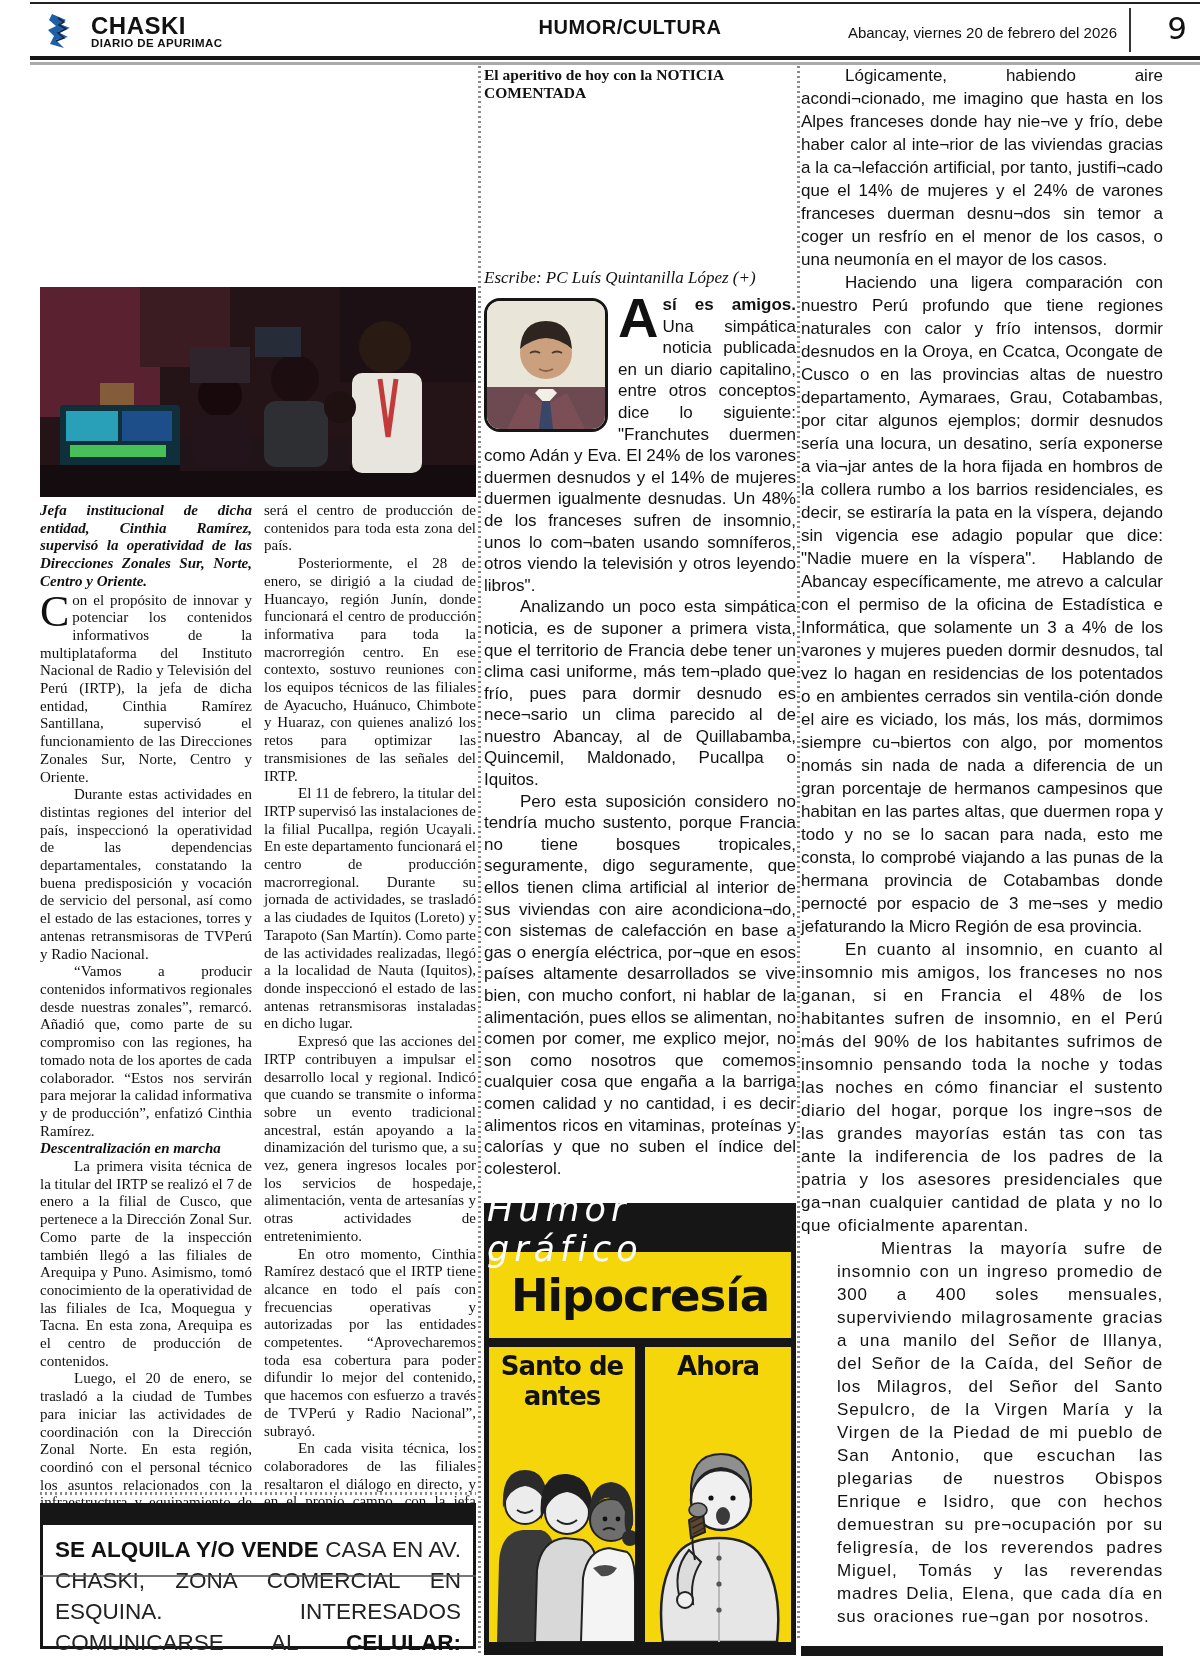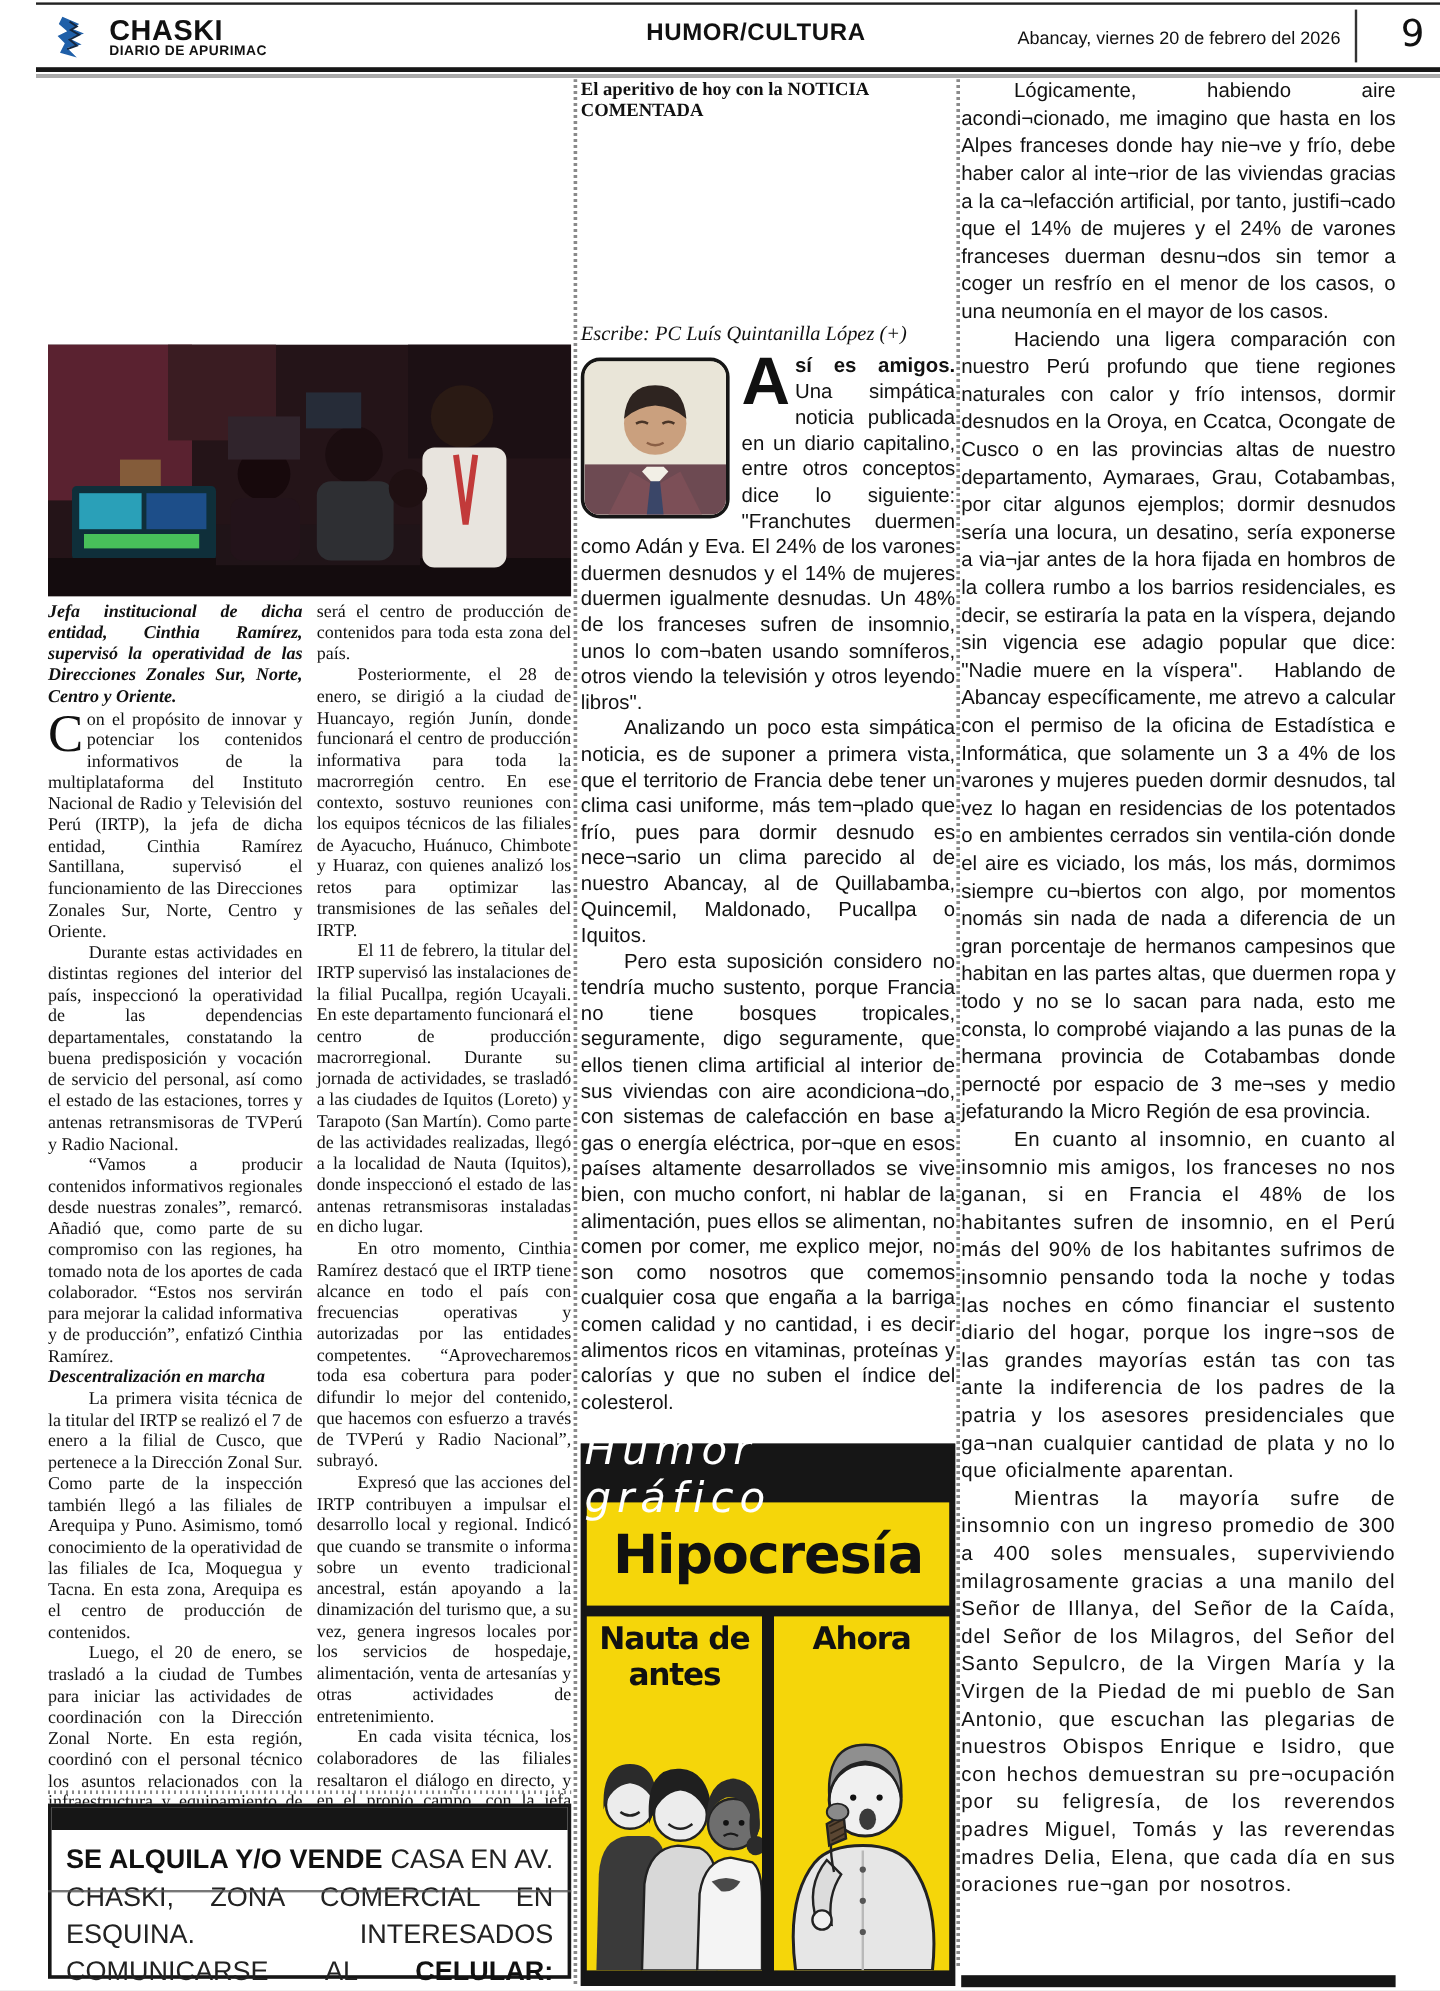--- a/index.html
+++ b/index.html
@@ -72,21 +72,21 @@
   .humor-panels{margin:9px 2px 0 2px;display:flex;gap:10px;height:295px;}
   .panel{flex:1;background:#f5d60a;position:relative;overflow:hidden;}
   .panel-label{text-align:center;font-family:"DejaVu Sans",sans-serif;font-weight:bold;font-size:26px;padding-top:4px;letter-spacing:-1px;}
   .panel svg{position:absolute;left:0;bottom:0;}
 
   
   .right-col{left:801px;top:64px;width:362px;height:1576px;font-family:"Liberation Sans",sans-serif;
              font-size:17px;line-height:23px;text-align:justify;}
   .right-col p{margin:0;text-indent:44px;}
   .right-col p.loose{letter-spacing:.55px;word-spacing:1.5px;}
-  .right-col p.looser{letter-spacing:.8px;word-spacing:2px;}
+  .right-col p.looser{letter-spacing:.8px;word-spacing:2px;margin-left:36px;}
   .pgap{display:inline-block;width:26px;}
   .bottom-bar{left:801px;top:1646px;width:362px;height:10px;background:#161616;}
 </style>
 </head>
 <body>
 
 <div class="page">
 
   <div class="abs top-line"></div>
   <div class="abs masthead">
@@ -142,22 +142,22 @@
       <p>Durante estas actividades en distintas regiones del interior del país, inspeccionó la operatividad de las dependencias departamentales, constatando la buena predisposición y vocación de servicio del personal, así como el estado de las estaciones, torres y antenas retransmisoras de TVPerú y Radio Nacional.</p>
       <p>“Vamos a producir contenidos informativos regionales desde nuestras zonales”, remarcó. Añadió que, como parte de su compromiso con las regiones, ha tomado nota de los aportes de cada colaborador. “Estos nos servirán para mejorar la calidad informativa y de producción”, enfatizó Cinthia Ramírez.</p>
       <p class="subhead">Descentralización en marcha</p>
       <p>La primera visita técnica de la titular del IRTP se realizó el 7 de enero a la filial de Cusco, que pertenece a la Dirección Zonal Sur. Como parte de la inspección también llegó a las filiales de Arequipa y Puno. Asimismo, tomó conocimiento de la operatividad de las filiales de Ica, Moquegua y Tacna. En esta zona, Arequipa es el centro de producción de contenidos.</p>
       <p>Luego, el 20 de enero, se trasladó a la ciudad de Tumbes para iniciar las actividades de coordinación con la Dirección Zonal Norte. En esta región, coordinó con el personal técnico los asuntos relacionados con la infraestructura y equipamiento de las estaciones retransmisoras. La filial de Piura</p>
     </div>
     <div class="ltcol">
       <p class="noindent">será el centro de producción de contenidos para toda esta zona del país.</p>
       <p>Posteriormente, el 28 de enero, se dirigió a la ciudad de Huancayo, región Junín, donde funcionará el centro de producción informativa para toda la macrorregión centro. En ese contexto, sostuvo reuniones con los equipos técnicos de las filiales de Ayacucho, Huánuco, Chimbote y Huaraz, con quienes analizó los retos para optimizar las transmisiones de las señales del IRTP.</p>
       <p>El 11 de febrero, la titular del IRTP supervisó las instalaciones de la filial Pucallpa, región Ucayali. En este departamento funcionará el centro de producción macrorregional. Durante su jornada de actividades, se trasladó a las ciudades de Iquitos (Loreto) y Tarapoto (San Martín). Como parte de las actividades realizadas, llegó a la localidad de Nauta (Iquitos), donde inspeccionó el estado de las antenas retransmisoras instaladas en dicho lugar.</p>
+      <p>Expresó que las acciones del IRTP contribuyen a impulsar el desarrollo local y regional. Indicó que cuando se transmite o informa sobre un evento tradicional ancestral, están apoyando a la dinamización del turismo que, a su vez, genera ingresos locales por los servicios de hospedaje, alimentación, venta de artesanías y otras actividades de entretenimiento.</p>
       <p>En otro momento, Cinthia Ramírez destacó que el IRTP tiene alcance en todo el país con frecuencias operativas y autorizadas por las entidades competentes. “Aprovecharemos toda esa cobertura para poder difundir lo mejor del contenido, que hacemos con esfuerzo a través de TVPerú y Radio Nacional”, subrayó.</p>
-      <p>Expresó que las acciones del IRTP contribuyen a impulsar el desarrollo local y regional. Indicó que cuando se transmite o informa sobre un evento tradicional ancestral, están apoyando a la dinamización del turismo que, a su vez, genera ingresos locales por los servicios de hospedaje, alimentación, venta de artesanías y otras actividades de entretenimiento.</p>
       <p>En cada visita técnica, los colaboradores de las filiales resaltaron el diálogo en directo, y en el propio campo, con la jefa institucional del IRTP.</p>
     </div>
   </div>
 
   <div class="abs hsep ad-rule"></div>
   <div class="abs ad-box">
     <div class="ad-bar"></div>
     <div class="ad-body"><b>SE ALQUILA Y/O VENDE</b><span> CASA EN AV. CHASKI, ZONA COMERCIAL EN ESQUINA. INTERESADOS COMUNICARSE AL </span><b>CELULAR: 984987507</b></div>
   </div>
   <div class="abs ad-strike"></div>
@@ -183,21 +183,21 @@
     </p>
     <p>Analizando un poco esta simpática noticia, es de suponer a primera vista, que el territorio de Francia debe tener un clima casi uniforme, más tem¬plado que frío, pues para dormir desnudo es nece¬sario un clima parecido al de nuestro Abancay, al de Quillabamba, Quincemil, Maldonado, Pucallpa o Iquitos.</p>
     <p>Pero esta suposición considero no tendría mucho sustento, porque Francia no tiene bosques tropicales, seguramente, digo seguramente, que ellos tienen clima artificial al interior de sus viviendas con aire acondiciona¬do, con sistemas de calefacción en base a gas o energía eléctrica, por¬que en esos países altamente desarrollados se vive bien, con mucho confort, ni hablar de la alimentación, pues ellos se alimentan, no comen por comer, me explico mejor, no son como nosotros que comemos cualquier cosa que engaña a la barriga comen calidad y no cantidad, i es decir alimentos ricos en vitaminas, proteínas y calorías y que no suben el índice del colesterol.</p>
   </div>
 
   <div class="abs humor-box">
     <div class="humor-header">Humor gráfico</div>
     <div class="humor-title">Hipocresía</div>
     <div class="humor-panels">
       <div class="panel">
-        <div class="panel-label">Nauta de antes</div>
+        <div class="panel-label">Santo de antes</div>
         <svg width="146" height="250" viewBox="0 0 146 250">
 
           <path d="M8 250 L10 170 Q12 140 34 138 L52 138 Q66 142 66 166 L66 250 Z" fill="#3a3a3a"></path>
           <circle cx="36" cy="112" r="20" fill="#ececec" stroke="#222" stroke-width="2"></circle>
           <path d="M14 116 Q12 78 36 78 Q60 78 58 116 Q52 96 36 94 Q20 96 14 116 Z" fill="#2b2b2b"></path>
           <path d="M28 118 Q36 124 44 118" stroke="#222" stroke-width="2" fill="none"></path>
 
           <path d="M46 250 L48 178 Q52 148 76 146 L94 148 Q108 154 108 178 L108 250 Z" fill="#d8d8d8" stroke="#222" stroke-width="2"></path>
           <circle cx="78" cy="120" r="22" fill="#ececec" stroke="#222" stroke-width="2"></circle>
           <path d="M52 128 Q48 80 78 82 Q106 84 104 130 Q96 102 78 100 Q60 102 52 128 Z" fill="#1f1f1f"></path>

